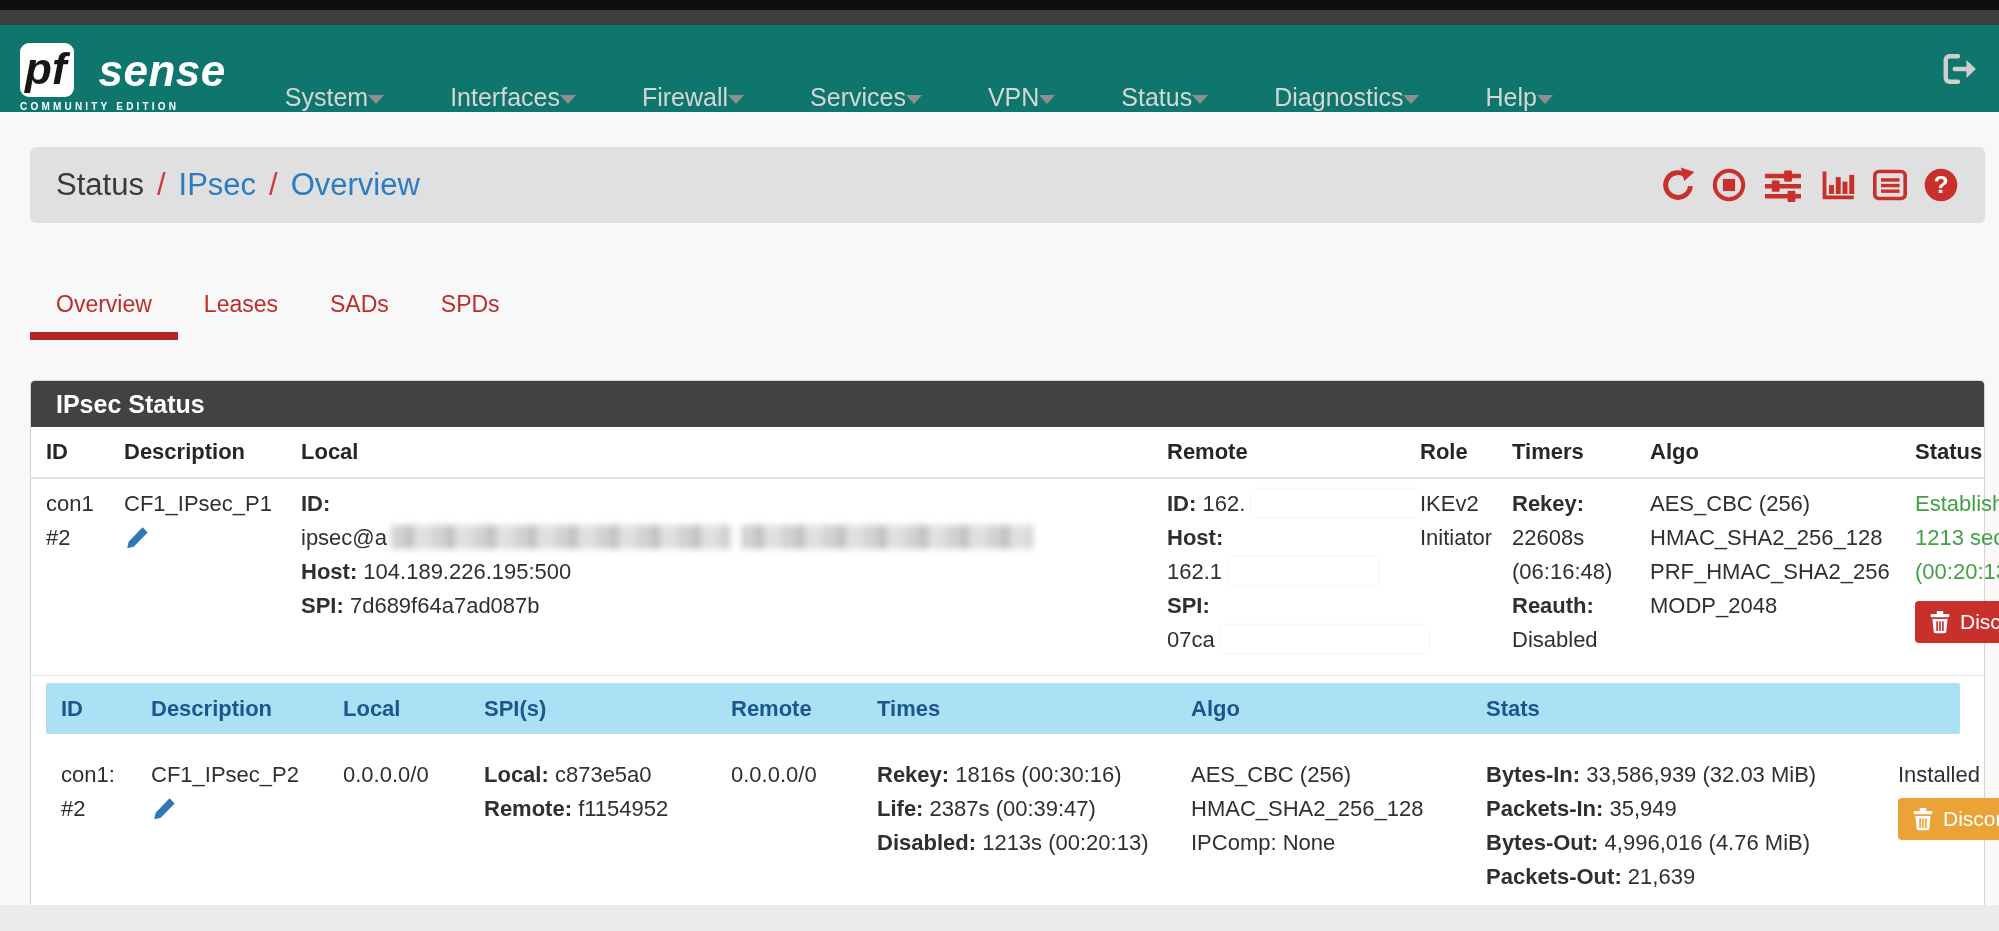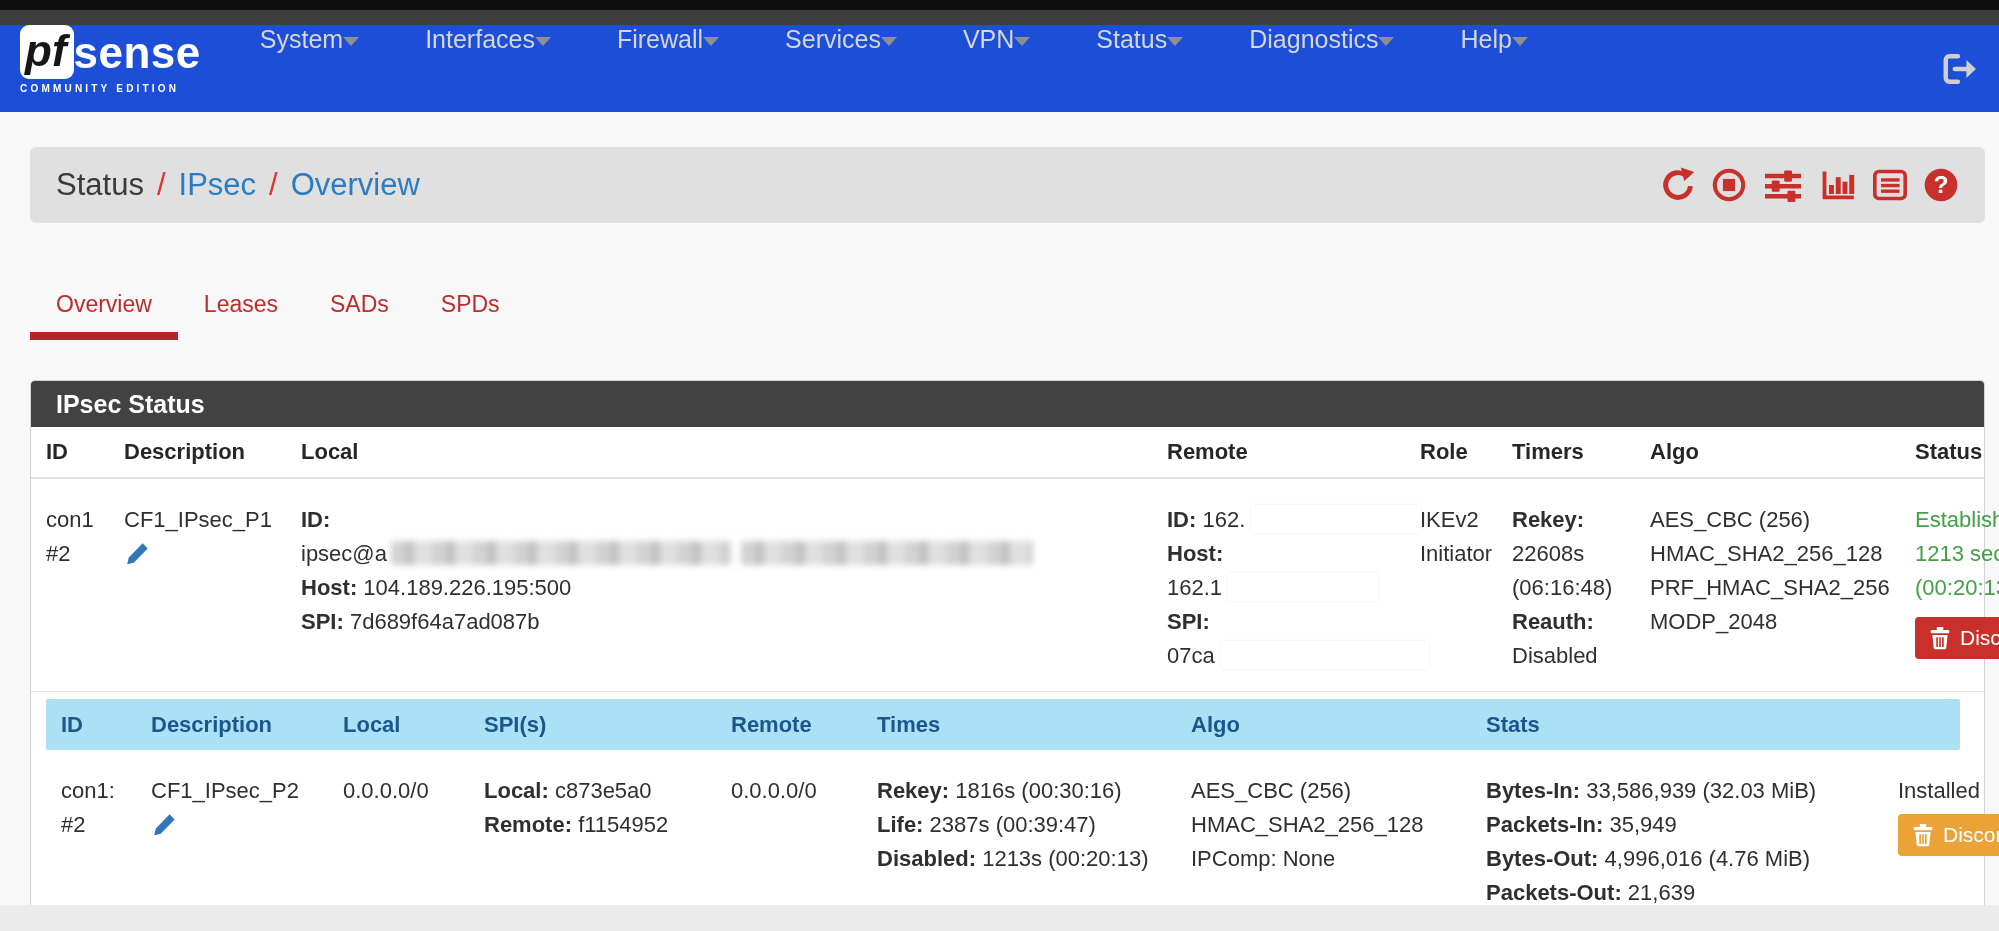--- a/index.html
+++ b/index.html
@@ -2,27 +2,27 @@
 <html><head>
 <meta charset="utf-8">
 <style>
   * { margin:0; padding:0; box-sizing:border-box; }
   body { font-family:"Liberation Sans", sans-serif; }
   .screen { width:1999px; height:931px; position:relative; overflow:hidden; background:#f8f8f8; }
 
   
   .top1 { height:10px; background:#0e0e0e; }
   .top2 { height:15px; background:#3d3d3d; }
-  .navbar { height:87px; background:#1d4ed8; display:flex; align-items:flex-start; position:relative; }
+  .navbar { height:87px; background:#0f766e; display:flex; align-items:flex-end; position:relative; }
   .brand { margin-left:20px; margin-right:26px; display:flex; flex-direction:column; }
   .brand-line { display:flex; align-items:flex-end; }
   .pfbox { background:#ffffff; color:#161616; font-weight:bold; font-style:italic; font-size:44px;
            line-height:44px; padding:4px 7px 6px 5px; border-radius:9px; }
-  .sense { color:#ffffff; font-weight:bold; font-size:44px; line-height:44px;
-           letter-spacing:.5px; padding-bottom:4px; }
+  .sense { color:#ffffff; font-weight:bold; font-style:italic; font-size:44px; line-height:44px;
+           letter-spacing:.5px; padding-bottom:4px;margin-left:25px; }
   .tagline { color:#ffffff; font-size:10px; font-weight:bold; letter-spacing:3.2px; margin-top:4px; }
   .nav-items { display:flex; align-items:center; }
   .nav-item { color:#d6d6d6; font-size:25px; padding:0 33px; display:flex; align-items:center; gap:0; cursor:pointer; white-space:nowrap; }
   .caret { width:0; height:0; border-left:8px solid transparent; border-right:8px solid transparent; border-top:9px solid #8f8f8f; margin-top:3px; }
   .logout-btn { position:absolute; right:22px; top:50%; transform:translateY(-50%); cursor:pointer; display:flex; }
 
   
   .breadcrumb { margin:35px 14px 0 30px; height:76px; background:#e0e0e0; border-radius:6px;
                 display:flex; align-items:center; padding:0 26px; font-size:31px; }
   .bc-section { color:#3a3a3a; }
@@ -36,21 +36,21 @@
   .tab { color:#bd2c2a; font-size:23px; padding:16px 26px 14px 26px; cursor:pointer; }
   .tab.active { border-bottom:8px solid #b22423; }
 
   
   .panel { margin:40px 14px 0 30px; background:#ffffff; border:1px solid #d2d2d2; border-radius:5px; }
   .panel-head { background:#424242; color:#fff; font-size:25px; font-weight:bold; height:46px;
                 display:flex; align-items:center; padding:0 25px; border-radius:4px 4px 0 0; }
 
   .pgrid { display:grid; grid-template-columns:78px 177px 866px 253px 92px 138px 265px 320px; padding-left:15px; }
   .pthead { font-weight:bold; color:#262626; font-size:22px; align-items:center; height:52px; border-bottom:2px solid #e2e2e2; }
-  .prow { padding-top:24px; padding-bottom:18px; font-size:22px; line-height:34px; color:#2f2f2f; border-bottom:1px solid #e3e3e3; }
+  .prow { padding-top:8px; padding-bottom:18px; font-size:22px; line-height:34px; color:#2f2f2f; border-bottom:1px solid #e3e3e3; }
   .lbl { font-weight:bold; }
   .cell div { white-space:nowrap; }
   .pencil { margin-top:4px; cursor:pointer; display:inline-block; }
 
   .blurred { display:inline-block; height:24px; vertical-align:-4px; border-radius:2px;
              background:repeating-linear-gradient(90deg,#d2d2d2 0 14px,#c2c2c2 14px 23px,#e0e0e0 23px 41px);
              filter:blur(3px); }
   .b1 { width:340px; margin-left:4px; } .b2 { width:292px; margin-left:10px; }
   .wbox { display:inline-block; height:28px; vertical-align:-6px; background:#ffffff; border-radius:2px;
           box-shadow:0 0 3px rgba(0,0,0,.08); margin-left:6px; }

